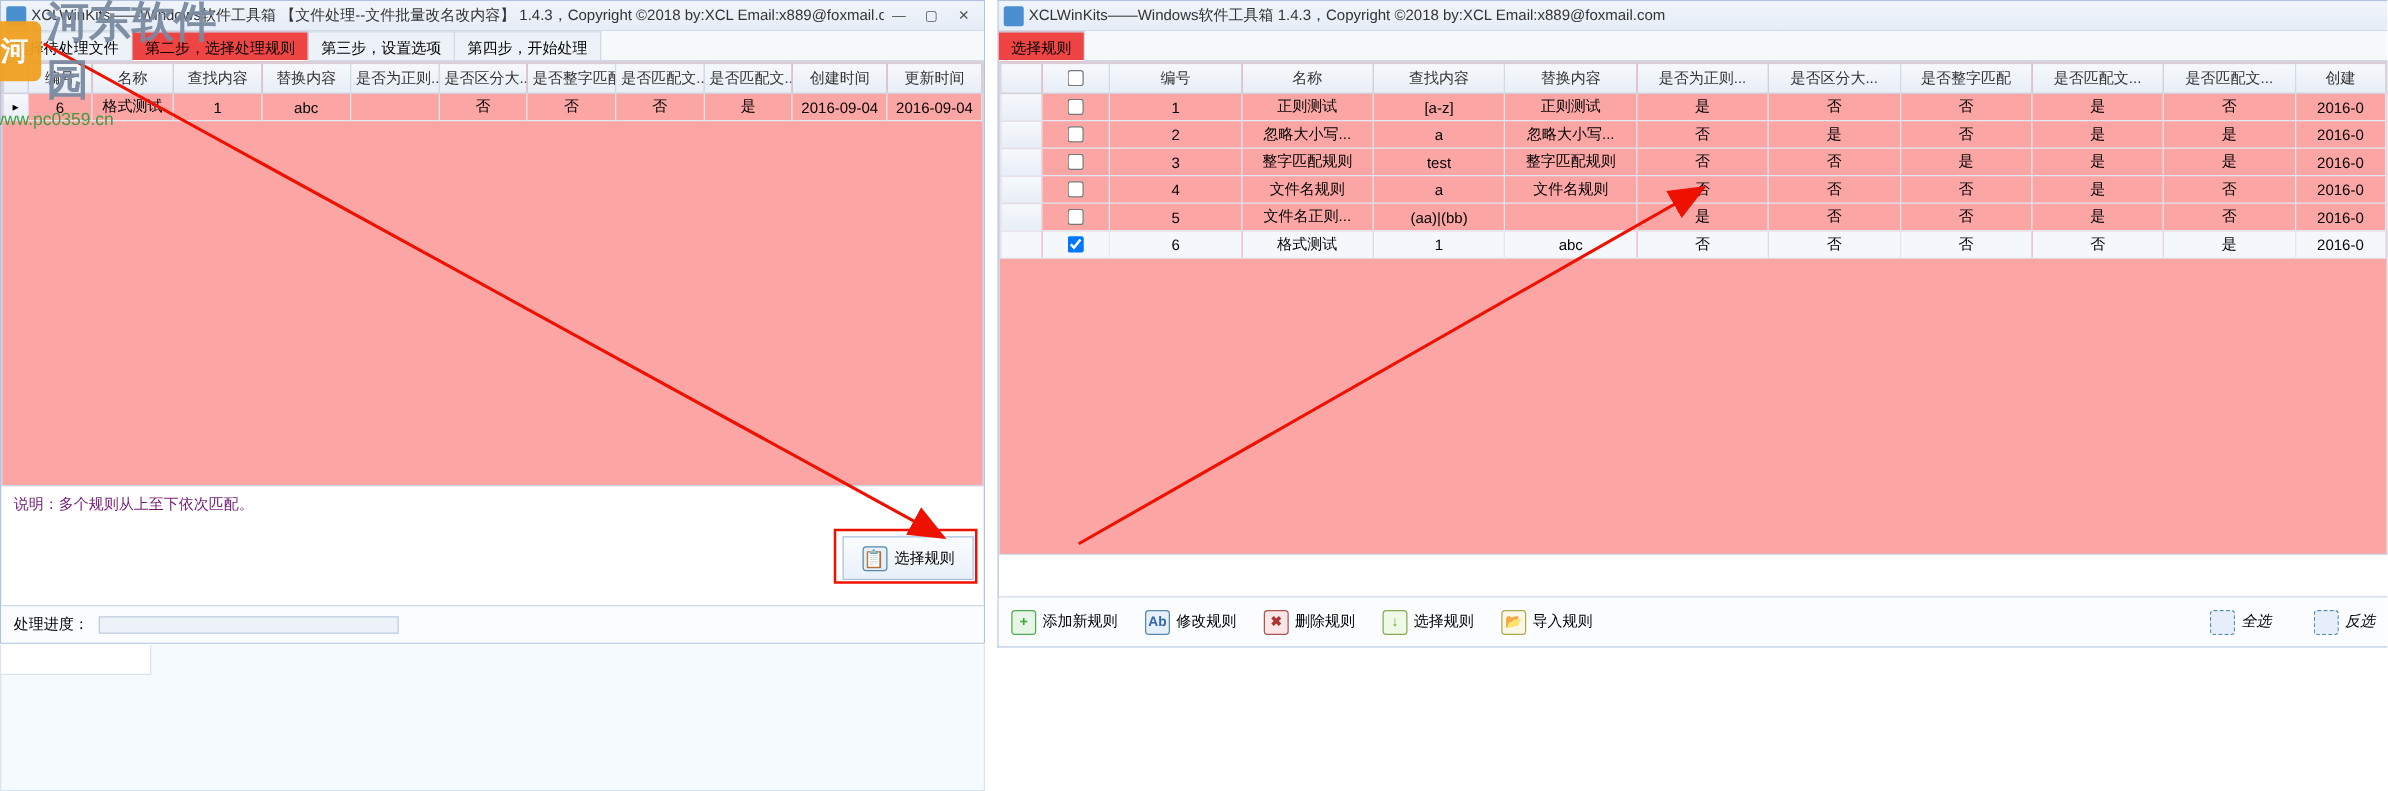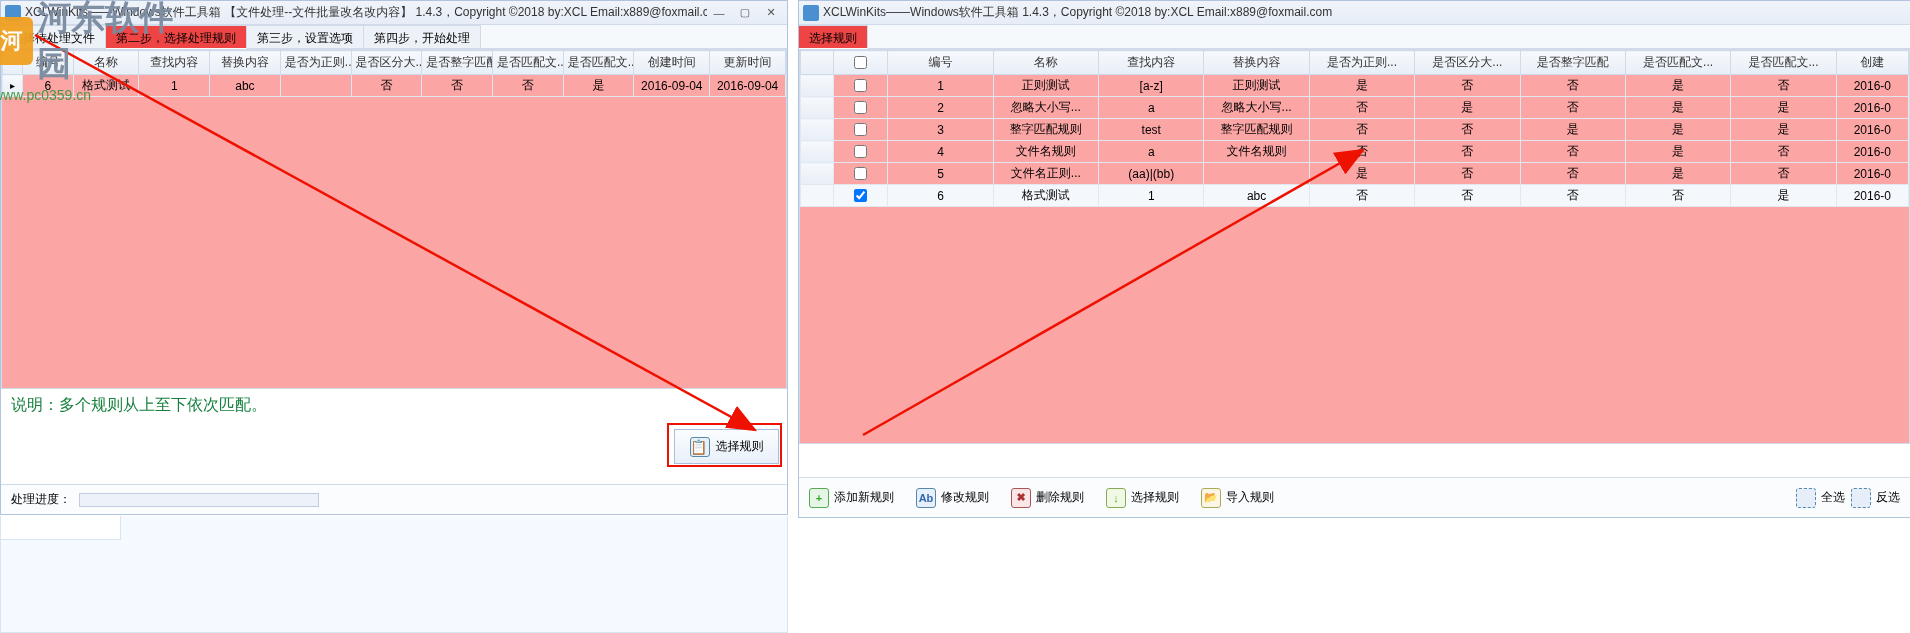--- a/index.html
+++ b/index.html
@@ -25,31 +25,31 @@
     
     table { border-collapse: collapse; width: 100%; table-layout: fixed; }
     th { background: linear-gradient(#f6f9fc, #e8eef7); border: 1px solid #d0dae8; padding: 3px 4px; font-weight: normal; font-size: 12px; color: #333; text-align: center; height: 22px; white-space: nowrap; overflow: hidden; }
     td { border: 1px solid #e2e8f2; padding: 2px 5px; font-size: 12px; height: 20px; white-space: nowrap; overflow: hidden; text-align: center; }
     td.left-align { text-align: center; }
     .row-indicator { width: 20px; background: linear-gradient(#f6f9fc, #e8eef7); text-align: center; font-size: 10px; }
     .checkbox-cell { text-align: center; }
     .checkbox-cell input { margin: auto; display: block; }
     tr.checked-row td { background: #f4f8fc; }
     
-    .note-bar { padding: 6px 10px; color: #15803d; font-size: 16px; }
+    .note-bar { padding: 6px 10px; color: #701a75; font-size: 12px; }
     
     .select-rule-btn { position: absolute; right: 8px; bottom: 50px; width: 105px; height: 35px; border: 1px solid #a8c0de; background: linear-gradient(#fbfdff, #e8f0f9); display: flex; align-items: center; justify-content: center; gap: 6px; font-size: 12px; cursor: pointer; }
     .red-box { position: absolute; right: 5px; bottom: 47px; width: 115px; height: 44px; border: 2px solid #e10; pointer-events: none; }
     
     .status-bar { position: absolute; bottom: 0; left: 0; right: 0; height: 30px; border-top: 1px solid #d0dae8; display: flex; align-items: center; padding: 0 10px; font-size: 12px; gap: 8px; background: #fafcfe; }
     .progress-bar { width: 240px; height: 14px; border: 1px solid #c0cce0; background: #edf2f9; }
     .status-text { flex: 1; text-align: center; }
     
     .toolbar { position: absolute; bottom: 0; left: 0; right: 0; height: 40px; display: flex; align-items: center; padding: 0 10px; gap: 22px; border-top: 1px solid #d0dae8; background: #fafcfe; }
-    .toolbar-right { margin-left: auto; display: flex; gap: 6px; }
+    .toolbar-right { margin-left: auto; display: flex; gap: 34px; font-style: italic; }
     .tool-btn { display: flex; align-items: center; gap: 5px; font-size: 12px; cursor: pointer; }
     .tool-icon { width: 20px; height: 20px; border-radius: 3px; display: flex; align-items: center; justify-content: center; font-size: 11px; font-weight: bold; }
     .ico-add { background: #e6f5e6; border: 1px solid #5a5; color: #3a3; }
     .ico-edit { background: #e6f0fa; border: 1px solid #58a; color: #36a; }
     .ico-del { background: #fae6e6; border: 1px solid #a55; color: #a33; }
     .ico-exp { background: #f0f8e6; border: 1px solid #8a5; color: #6a3; }
     .ico-imp { background: #faf6e6; border: 1px solid #aa5; color: #a83; }
     .ico-sel { background: #e6eefa; border: 1px dashed #58a; }
     .ico-inv { background: #e6eefa; border: 1px dashed #58a; }
     .ico-rule { background: #e6f0fa; border: 1px solid #58a; color: #36a; font-size:14px; }

